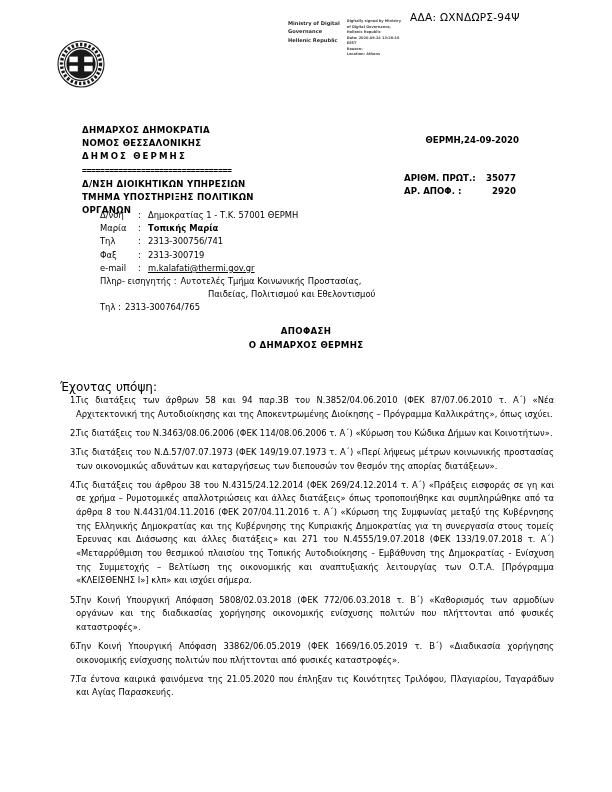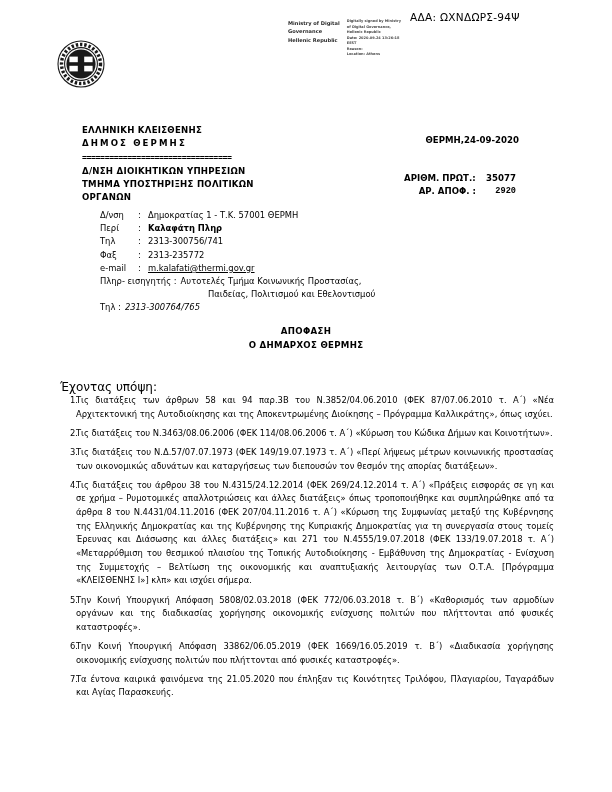--- a/index.html
+++ b/index.html
@@ -197,82 +197,83 @@
       <div>of Digital Governance,</div>
       <div>Hellenic Republic</div>
       <div>Date: 2020.09.24 13:26:18</div>
       <div>EEST</div>
       <div>Reason:</div>
       <div>Location: Athens</div>
     </div>
   </div>
 
   <div class="lh">
-    <div>ΕΛΛΗΝΙΚΗ ΚΛΕΙΣΘΕΝΗΣ</div>
+    <div>ΔΗΜΑΡΧΟΣ ΔΗΜΟΚΡΑΤΙΑ</div>
+    <div>ΝΟΜΟΣ ΘΕΣΣΑΛΟΝΙΚΗΣ</div>
     <div class="wide">ΔΗΜΟΣ  ΘΕΡΜΗΣ</div>
     <div class="sep">=================================</div>
     <div>Δ/ΝΣΗ ΔΙΟΙΚΗΤΙΚΩΝ ΥΠΗΡΕΣΙΩΝ</div>
     <div>ΤΜΗΜΑ ΥΠΟΣΤΗΡΙΞΗΣ ΠΟΛΙΤΙΚΩΝ</div>
     <div>ΟΡΓΑΝΩΝ</div>
   </div>
 
   <div class="rh">
     <div class="rh-row">
       <span style="display:inline-block;width:60px;">ΘΕΡΜΗ,</span>
       <span>24-09-2020</span>
     </div>
   </div>
 
   <div class="rh-protos">
     <div class="ln">
       <span class="lbl" style="width:72px;">ΑΡΙΘΜ. ΠΡΩΤ.:</span>
       <span class="val" style="width:40px;">35077</span>
     </div>
     <div class="ln">
-      <span class="lbl" style="width:72px;text-align:right;">ΑΡ. ΑΠΟΦ. :</span>
-      <span class="val" style="width:40px;font-family:Liberation Mono, monospace;">2920</span>
+      <span class="lbl" style="width:72px;">ΑΡ. ΑΠΟΦ. :</span>
+      <span class="val" style="width:40px;">2920</span>
     </div>
   </div>
 
   <div class="contact">
     <div class="row">
       <span class="k">Δ/νση</span>
       <span class="c">:</span>
       <span class="v">Δημοκρατίας 1 -  Τ.Κ. 57001    ΘΕΡΜΗ</span>
     </div>
     <div class="row">
-      <span class="k">Περί</span>
-      <span class="c">:</span>
-      <span class="v bold">Καλαφάτη Πληρ</span>
+      <span class="k">Μαρία</span>
+      <span class="c">:</span>
+      <span class="v bold">Τοπικής Μαρία</span>
     </div>
     <div class="row">
       <span class="k">Τηλ</span>
       <span class="c">:</span>
       <span class="v">2313-300756/741</span>
     </div>
     <div class="row">
       <span class="k">Φαξ</span>
       <span class="c">:</span>
-      <span class="v">2313-235772</span>
+      <span class="v">2313-300719</span>
     </div>
     <div class="row">
       <span class="k">e-mail</span>
       <span class="c">:</span>
       <span class="v link">m.kalafati@thermi.gov.gr</span>
     </div>
     <div class="row">
       <span>Πληρ- εισηγητής :</span>
       <span style="padding-left:4px;">Αυτοτελές Τμήμα Κοινωνικής Προστασίας,</span>
     </div>
     <div class="row wrap2">
       <span>Παιδείας, Πολιτισμού και Εθελοντισμού</span>
     </div>
     <div class="row">
       <span>Τηλ :</span>
-      <span style="padding-left:4px;font-style:italic;">2313-300764/765</span>
+      <span style="padding-left:4px;">2313-300764/765</span>
     </div>
   </div>
 
   <div class="title">
     <div>ΑΠΟΦΑΣΗ</div>
     <div>Ο ΔΗΜΑΡΧΟΣ ΘΕΡΜΗΣ</div>
   </div>
 
   <div class="having">Έχοντας υπόψη:</div>
 

